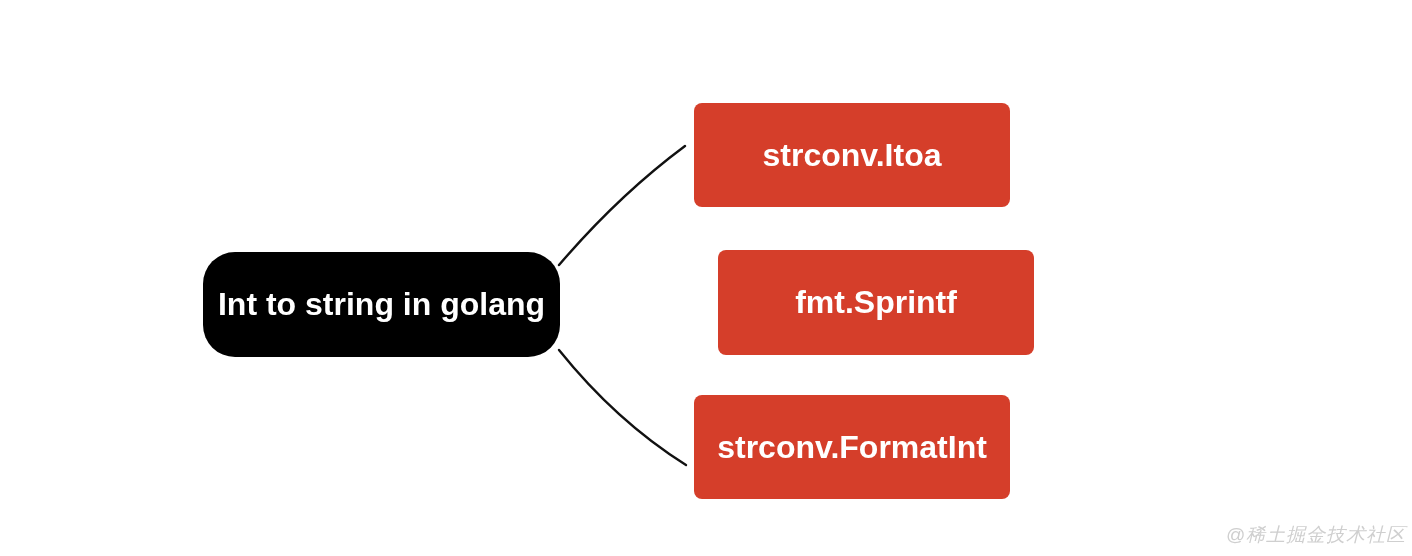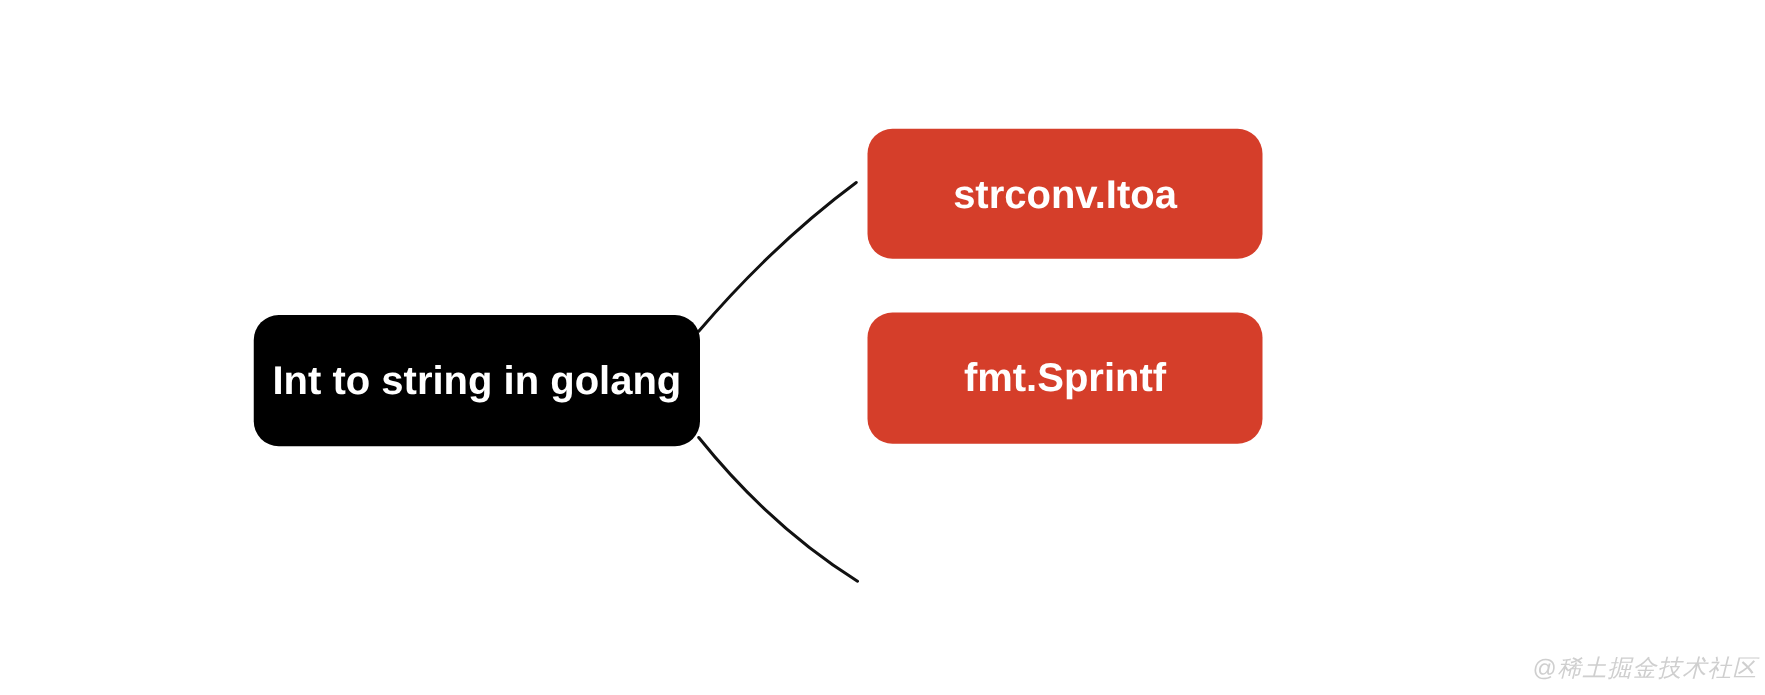--- a/index.html
+++ b/index.html
@@ -40,34 +40,34 @@
     cursor: default;
     user-select: none;
   }
   .node-root {
     left: 203px;
     top: 252px;
     width: 357px;
     height: 105px;
     background: var(--root-bg, #000000);
     color: var(--root-text, #ffffff);
-    border-radius: 20px;
+    border-radius: 32px;
     font-size: 32px;
   }
   .node-child {
     left: 694px;
     width: 316px;
     height: 104px;
     background: var(--child-bg, #d53e2a);
     color: var(--child-text, #ffffff);
-    border-radius: 20px;
+    border-radius: 8px;
     font-size: 32px;
   }
   .node-child-0 { top: 103px; }
-  .node-child-1 { top: 250px; height: 105px; }
+  .node-child-1 { top: 250px; height: 105px; margin-left: 24px; }
   .node-child-2 { top: 395px; }
   .watermark {
     position: absolute;
     right: 6px;
     bottom: 8px;
     font-size: 19px;
     font-weight: normal;
     color: var(--watermark-color, #cfcfcf);
     letter-spacing: 1px;
     font-style: italic;
@@ -88,16 +88,19 @@
   </div>
 
   <div class="node node-child node-child-0">
     <span>strconv.Itoa</span>
   </div>
 
   <div class="node node-child node-child-1">
     <span>fmt.Sprintf</span>
   </div>
 
+  <div class="node node-child node-child-2">
+    <span>strconv.FormatInt</span>
+  </div>
 
   <div class="watermark">@稀土掘金技术社区</div>
 
 </div>
 
 </body></html>

